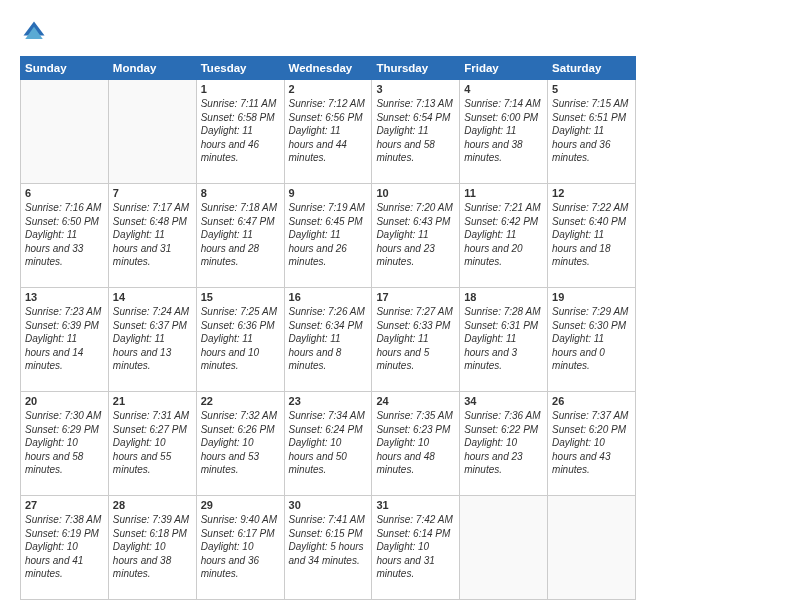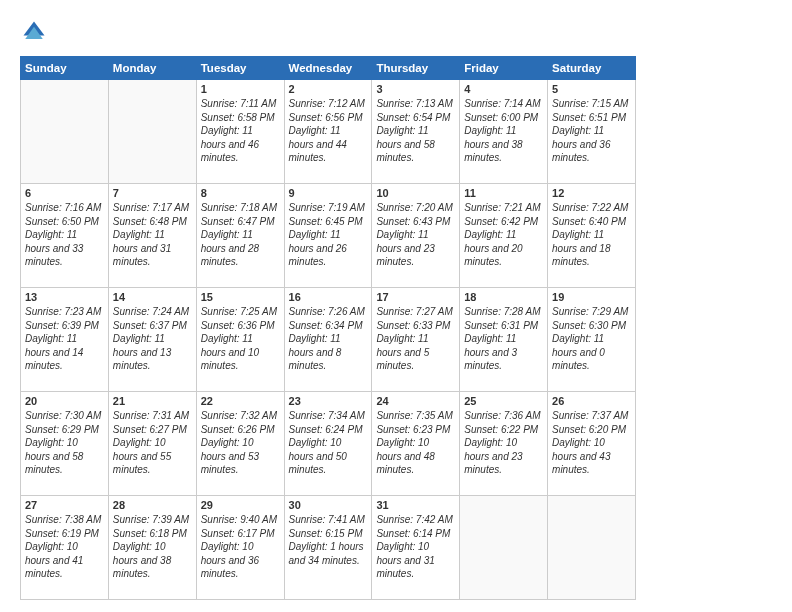--- a/index.html
+++ b/index.html
@@ -325,21 +325,21 @@
           </td>
           <td>
             <span class="day-num">24</span>
 <div class="day-info">
   <span>Sunrise: 7:35 AM</span><br>
   <span>Sunset: 6:23 PM</span><br>
   <span>Daylight: 10 hours and 48 minutes.</span>
 </div>
           </td>
           <td>
-            <span class="day-num">25</span>
+            <span class="day-num">34</span>
 <div class="day-info">
   <span>Sunrise: 7:36 AM</span><br>
   <span>Sunset: 6:22 PM</span><br>
   <span>Daylight: 10 hours and 23 minutes.</span>
 </div>
           </td>
           <td>
             <span class="day-num">26</span>
 <div class="day-info">
   <span>Sunrise: 7:37 AM</span><br>
@@ -371,21 +371,21 @@
   <span>Sunrise: 9:40 AM</span><br>
   <span>Sunset: 6:17 PM</span><br>
   <span>Daylight: 10 hours and 36 minutes.</span>
 </div>
           </td>
           <td>
             <span class="day-num">30</span>
 <div class="day-info">
   <span>Sunrise: 7:41 AM</span><br>
   <span>Sunset: 6:15 PM</span><br>
-  <span>Daylight: 1 hours and 34 minutes.</span>
+  <span>Daylight: 5 hours and 34 minutes.</span>
 </div>
           </td>
           <td>
             <span class="day-num">31</span>
 <div class="day-info">
   <span>Sunrise: 7:42 AM</span><br>
   <span>Sunset: 6:14 PM</span><br>
   <span>Daylight: 10 hours and 31 minutes.</span>
 </div>
           </td>

